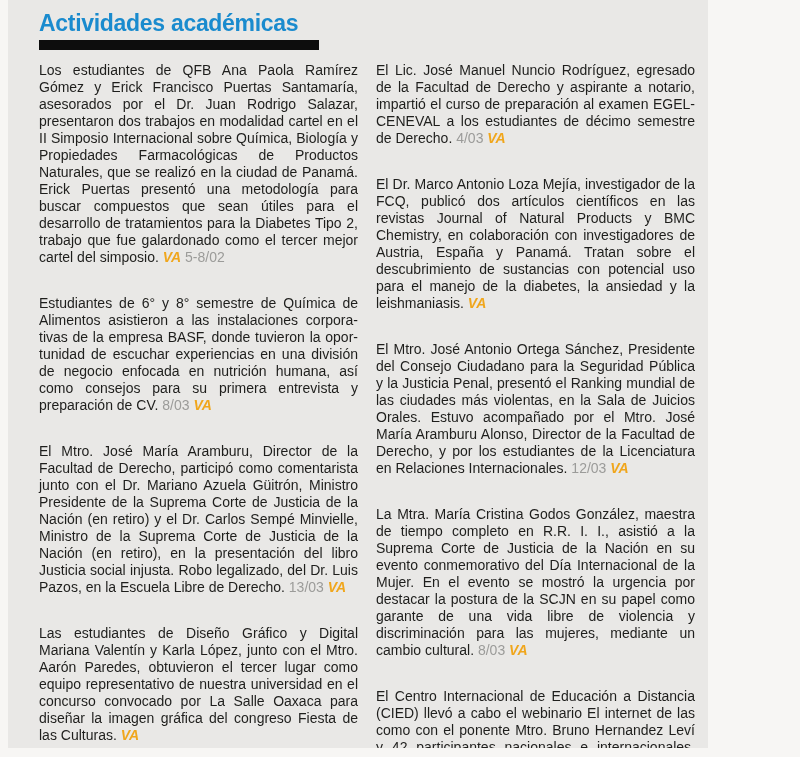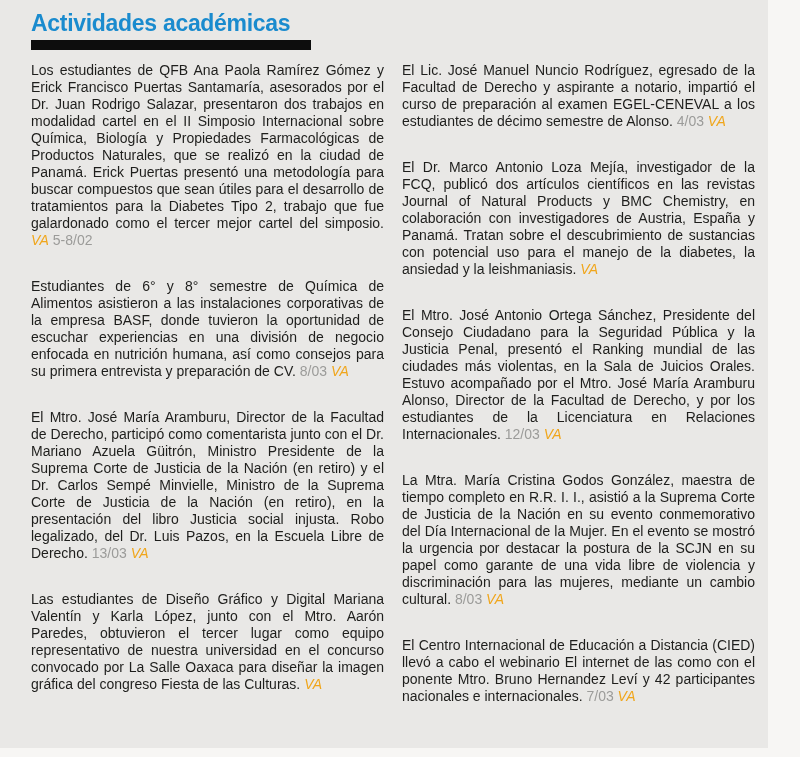--- a/index.html
+++ b/index.html
@@ -15,22 +15,22 @@
   html, body { margin: 0; padding: 0; }
   body {
     width: 800px; height: 757px;
     background: var(--outer-bg);
     font-family: "Liberation Sans", sans-serif;
     position: relative;
     overflow: hidden;
   }
   .page {
     position: absolute;
-    left: 0; top: 0;
-    width: 768px; height: 748px;
+    left: 8px; top: 0;
+    width: 700px; height: 748px;
     background: var(--page-bg);
     padding: 10px 13px 0 31px;
     overflow: hidden;
   }
   .page-title {
     margin: 0;
     font-size: 23px;
     line-height: 26px;
     font-weight: bold;
     letter-spacing: -0.3px;
@@ -51,38 +51,38 @@
   .para {
     margin: 0 0 29px 0;
     font-size: 14px;
     line-height: 17px;
     color: var(--text);
     text-align: justify;
   }
   .seg-normal { font-style: normal; }
   .seg-italic { }
   .seg-date { color: var(--date-gray); }
-  .seg-va { font-style: italic; font-weight: normal; color: var(--va-yellow); }
+  .seg-va { font-style: italic; font-weight: bold; color: var(--va-yellow); }
 </style>
 </head>
 <body>
 
 <div class="page">
   <header>
     <h1 class="page-title">Actividades académicas</h1>
     <div class="title-bar"></div>
   </header>
   <main class="columns">
     <div class="col">
         <p class="para"><span class="seg-normal">Los estudiantes de QFB Ana Paola Ramírez Gómez y Erick Francisco Puertas Santamaría, asesorados por el Dr. Juan Rodrigo Salazar, presentaron dos trabajos en modalidad cartel en el </span><span class="seg-italic">II Simposio Internacional sobre Química, Biología y Propiedades Farmacológicas de Productos Naturales,</span><span class="seg-normal"> que se realizó en la ciudad de Panamá. Erick Puertas presentó una metodología para buscar compuestos que sean útiles para el desarrollo de tratamientos para la Diabetes Tipo 2, trabajo que fue galardo­nado como el tercer mejor cartel del simposio. </span><span class="seg-va">VA</span><span class="seg-date"> 5-8/02</span></p>
         <p class="para"><span class="seg-normal">Estudiantes de 6° y 8° semestre de Química de Alimentos asistieron a las instalaciones corpora­tivas de la empresa BASF, donde tuvieron la opor­tunidad de escuchar experiencias en una división de negocio enfocada en nutrición humana, así como consejos para su primera entrevista y preparación de CV. </span><span class="seg-date">8/03 </span><span class="seg-va">VA</span></p>
         <p class="para"><span class="seg-normal">El Mtro. José María Aramburu, Director de la Facultad de Derecho, participó como comentarista junto con el Dr. Mariano Azuela Güitrón, Ministro Presidente de la Suprema Corte de Justicia de la Nación (en retiro) y el Dr. Carlos Sempé Minvielle, Ministro de la Suprema Corte de Justicia de la Nación (en retiro), en la presentación del libro </span><span class="seg-italic">Justicia social injusta. Robo legalizado,</span><span class="seg-normal"> del Dr. Luis Pazos, en la Escuela Libre de Derecho. </span><span class="seg-date">13/03 </span><span class="seg-va">VA</span></p>
         <p class="para"><span class="seg-normal">Las estudiantes de Diseño Gráfico y Digital Mariana Valentín y Karla López, junto con el Mtro. Aarón Paredes, obtuvieron el tercer lugar como equipo representativo de nuestra universidad en el concurso convocado por La Salle Oaxaca para diseñar la imagen gráfica del congreso Fiesta de las Culturas. </span><span class="seg-va">VA</span></p>
       </div>
     <div class="col">
-        <p class="para"><span class="seg-normal">El Lic. José Manuel Nuncio Rodríguez, egresado de la Facultad de Derecho y aspirante a notario, impartió el curso de preparación al examen </span><span class="seg-italic">EGEL-CENEVAL</span><span class="seg-normal"> a los estudiantes de décimo semestre de Alonso. </span><span class="seg-date">4/03 </span><span class="seg-va">VA</span></p>
+        <p class="para"><span class="seg-normal">El Lic. José Manuel Nuncio Rodríguez, egresado de la Facultad de Derecho y aspirante a notario, impartió el curso de preparación al examen </span><span class="seg-italic">EGEL-CENEVAL</span><span class="seg-normal"> a los estudiantes de décimo semestre de Derecho. </span><span class="seg-date">4/03 </span><span class="seg-va">VA</span></p>
         <p class="para"><span class="seg-normal">El Dr. Marco Antonio Loza Mejía, investigador de la FCQ, publicó dos artículos científicos en las revistas </span><span class="seg-italic">Journal of Natural Products y BMC Chemistry,</span><span class="seg-normal"> en colaboración con investigadores de Austria, España y Panamá. Tratan sobre el descubrimiento de sustan­cias con potencial uso para el manejo de la diabetes, la ansiedad y la leishmaniasis. </span><span class="seg-va">VA</span></p>
         <p class="para"><span class="seg-normal">El Mtro. José Antonio Ortega Sánchez, Presidente del Consejo Ciudadano para la Seguridad Pública y la Justicia Penal, presentó el </span><span class="seg-italic">Ranking mundial de las ciudades más violentas</span><span class="seg-normal">, en la Sala de Juicios Orales. Estuvo acompañado por el Mtro. José María Aramburu Alonso, Director de la Facultad de Derecho, y por los estudiantes de la Licenciatura en Relaciones Internacionales. </span><span class="seg-date">12/03 </span><span class="seg-va">VA</span></p>
         <p class="para"><span class="seg-normal">La Mtra. María Cristina Godos González, maestra de tiempo completo en R.R. I. I., asistió a la Suprema Corte de Justicia de la Nación en su evento conme­morativo del </span><span class="seg-italic">Día Internacional de la Mujer.</span><span class="seg-normal"> En el evento se mostró la urgencia por destacar la postura de la SCJN en su papel como garante de una vida libre de violencia y discriminación para las mujeres, mediante un cambio cultural. </span><span class="seg-date">8/03 </span><span class="seg-va">VA</span></p>
         <p class="para"><span class="seg-normal">El Centro Internacional de Educación a Distancia (CIED) llevó a cabo el webinario </span><span class="seg-italic">El internet de las como</span><span class="seg-normal"> con el ponente Mtro. Bruno Hernandez Leví y 42 participantes nacionales e internacionales. </span><span class="seg-date">7/03 </span><span class="seg-va">VA</span></p>
       </div>
   </main>
 </div>
 
 </body></html>

